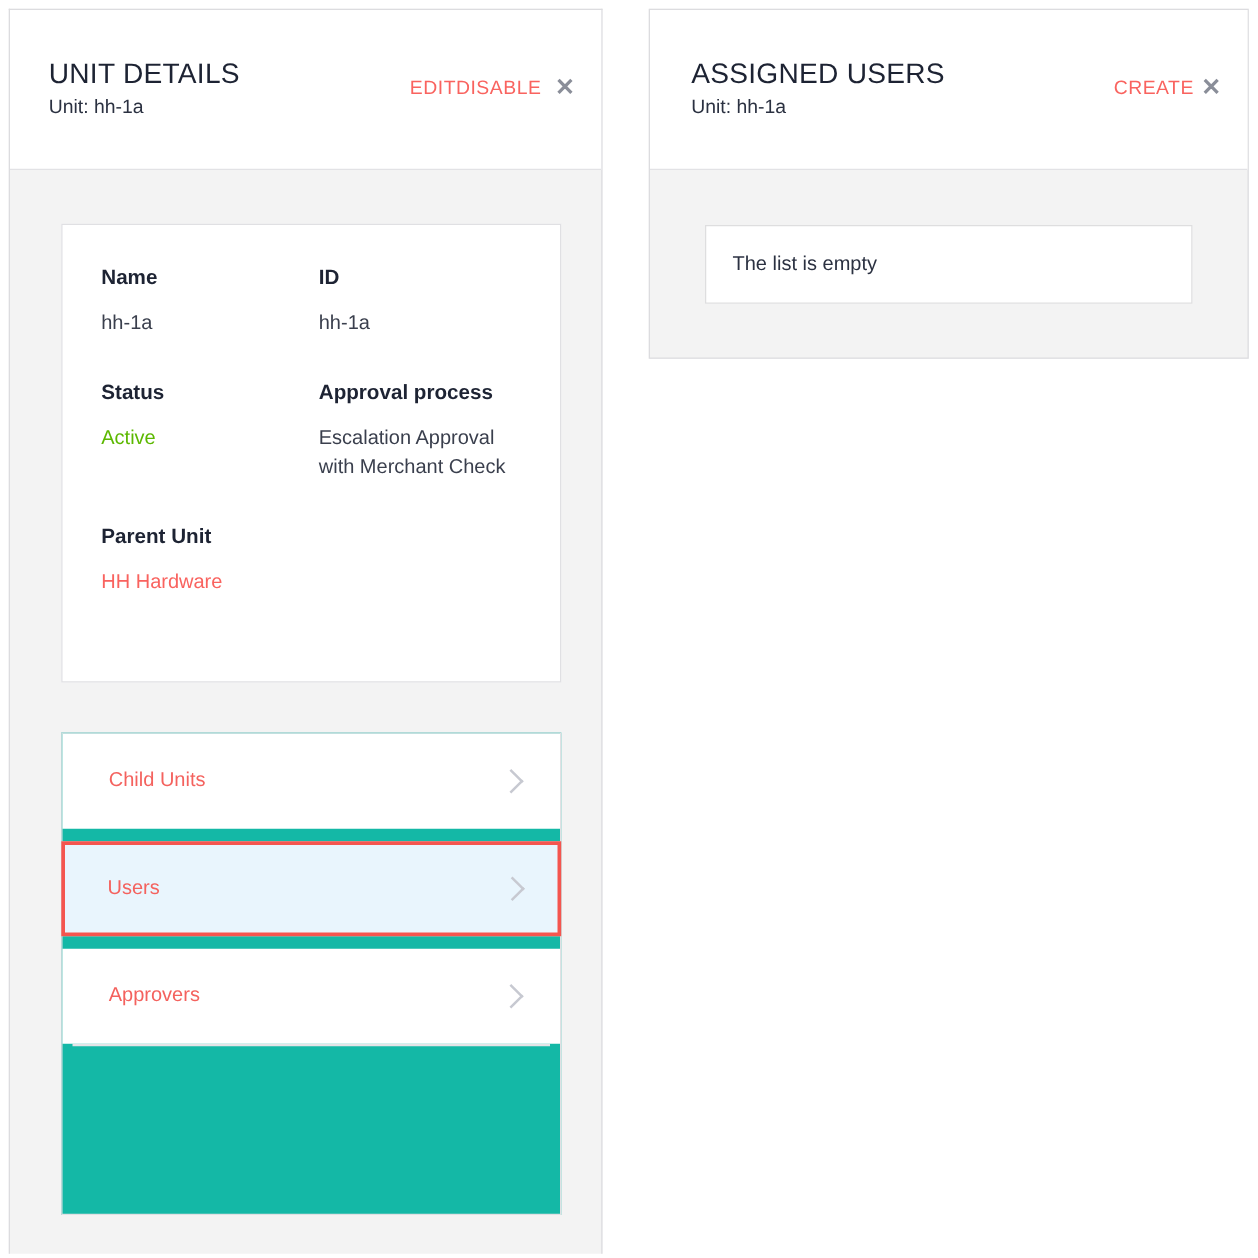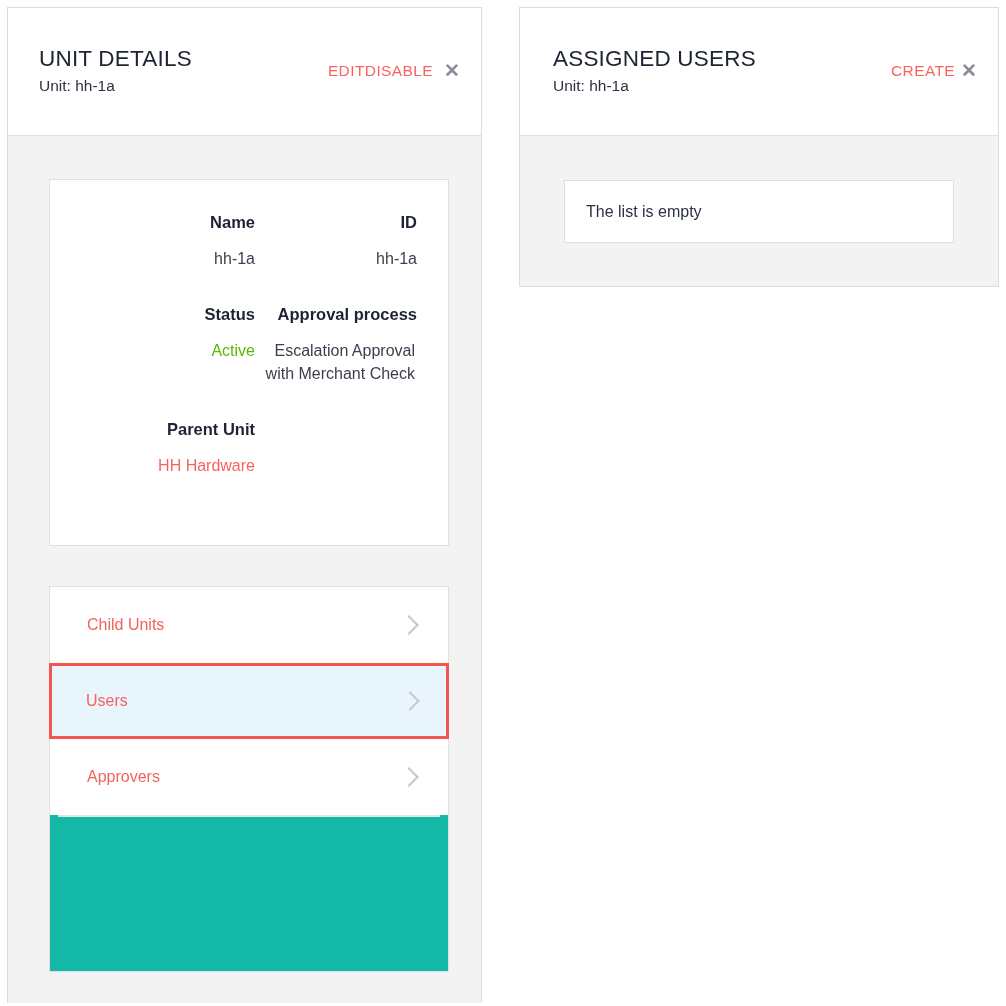--- a/index.html
+++ b/index.html
@@ -132,21 +132,21 @@
     color: #1d2333;
     line-height: 1.25;
     margin-bottom: 15px;
   }
   .field-value {
     font-size: 16px;
     font-weight: 400;
     color: #3a3f4d;
     line-height: 1.42;
   }
-  .field-block { margin-bottom: 34px; text-align: right; }
+  .field-block { margin-bottom: 34px; }
   .field-block.tight { margin-bottom: 14px; }
   .value-green { color: #5cb800; }
   .value-link { color: #f9635f; text-decoration: none; cursor: pointer; }
 
   
   #unit-nav-card {
     position: absolute;
     left: 41px;
     top: 578px;
     width: 400px;
@@ -185,21 +185,21 @@
     margin-right: 8px;
     flex: none;
   }
 
   .nav-item.highlighted {
     background: #e9f5fd;
     border: 3px solid #f4554f;
     height: 76px;
     padding-left: 34px;
     padding-right: 21px;
-    margin: 0 -1px;
+    margin: 10px -1px;
     width: calc(100% + 2px);
     box-sizing: border-box;
     z-index: 3;
   }
 
   
   #empty-list-box {
     position: absolute;
     left: 564px;
     top: 180px;

